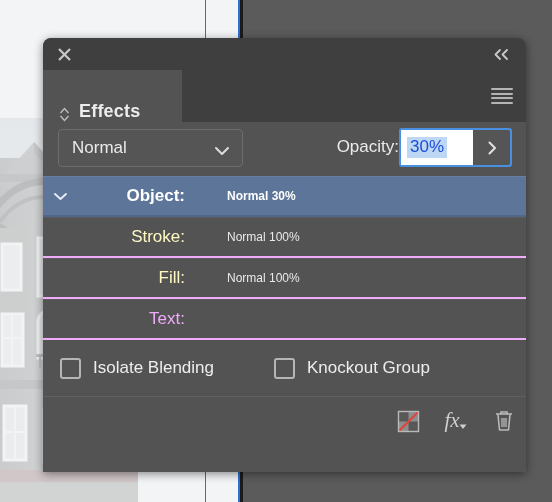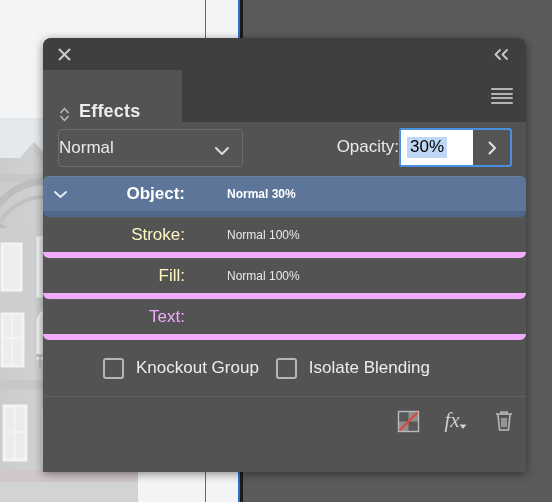--- a/index.html
+++ b/index.html
@@ -180,20 +180,21 @@
     border: 1px solid #6d6d6d;
     border-radius: 4px;
     box-sizing: border-box;
     display: flex;
     align-items: center;
     cursor: pointer;
   }
   .blend-select-value {
     color: #eaeaea;
     font-size: 17px;
+    margin-left: 13px;
   }
   .blend-chevron {
     position: absolute;
     right: 12px;
     top: 12px;
   }
 
   .opacity-label {
     position: absolute;
     right: 127px;
@@ -217,21 +218,21 @@
   }
   .opacity-input {
     flex: 1 1 auto;
     display: flex;
     align-items: center;
     background: #ffffff;
     cursor: text;
   }
   .opacity-value {
     background: #bdd7f5;
-    color: #000000;
+    color: #1d4ed8;
     font-size: 17px;
     padding: 1px 3px 2px 3px;
     margin-left: 6px;
     line-height: 1.1;
   }
   .opacity-stepper {
     flex: 0 0 auto;
     width: 37px;
     background: #555555;
     display: flex;
@@ -243,25 +244,24 @@
   
   .fx-list {
     position: relative;
     background: #535353;
   }
   .fx-row {
     position: relative;
     height: 41px;
     display: flex;
     align-items: center;
-    border-bottom: 6px solid #f0abfc;
+    border-bottom: 2px solid #f0abfc;
     border-top: 1px solid #5b5b5b;
     box-sizing: border-box;
     cursor: pointer;
-    border-radius: 6px;
   }
   .fx-row.selected {
     background: #5c7599;
     border-bottom-color: #50668a;
     border-top-color: #66809f;
   }
   .fx-row .twisty {
     width: 34px;
     display: flex;
     align-items: center;
@@ -506,27 +506,27 @@
 
       <div class="fx-row dim">
         <span class="twisty"></span>
         <span class="fx-name">Text:</span>
         <span class="fx-value"></span>
       </div>
 
     </div>
 
     <div class="checkbox-row">
+      <div class="cb-group first">
+        <span class="cb-box"></span>
+        <span class="cb-label">Isolate Blending</span>
+      </div>
       <div class="cb-group second">
         <span class="cb-box"></span>
         <span class="cb-label">Knockout Group</span>
-      </div>
-      <div class="cb-group first">
-        <span class="cb-box"></span>
-        <span class="cb-label">Isolate Blending</span>
       </div>
     </div>
 
     <div class="footer">
       <div class="footer-tools">
 
         <div class="tool">
           <svg width="23" height="23" viewBox="0 0 23 23">
             <rect x="1.5" y="1.5" width="20" height="20" fill="#8d8d8d"></rect>
             <rect x="1.5" y="1.5" width="10" height="10" fill="#585858"></rect>

